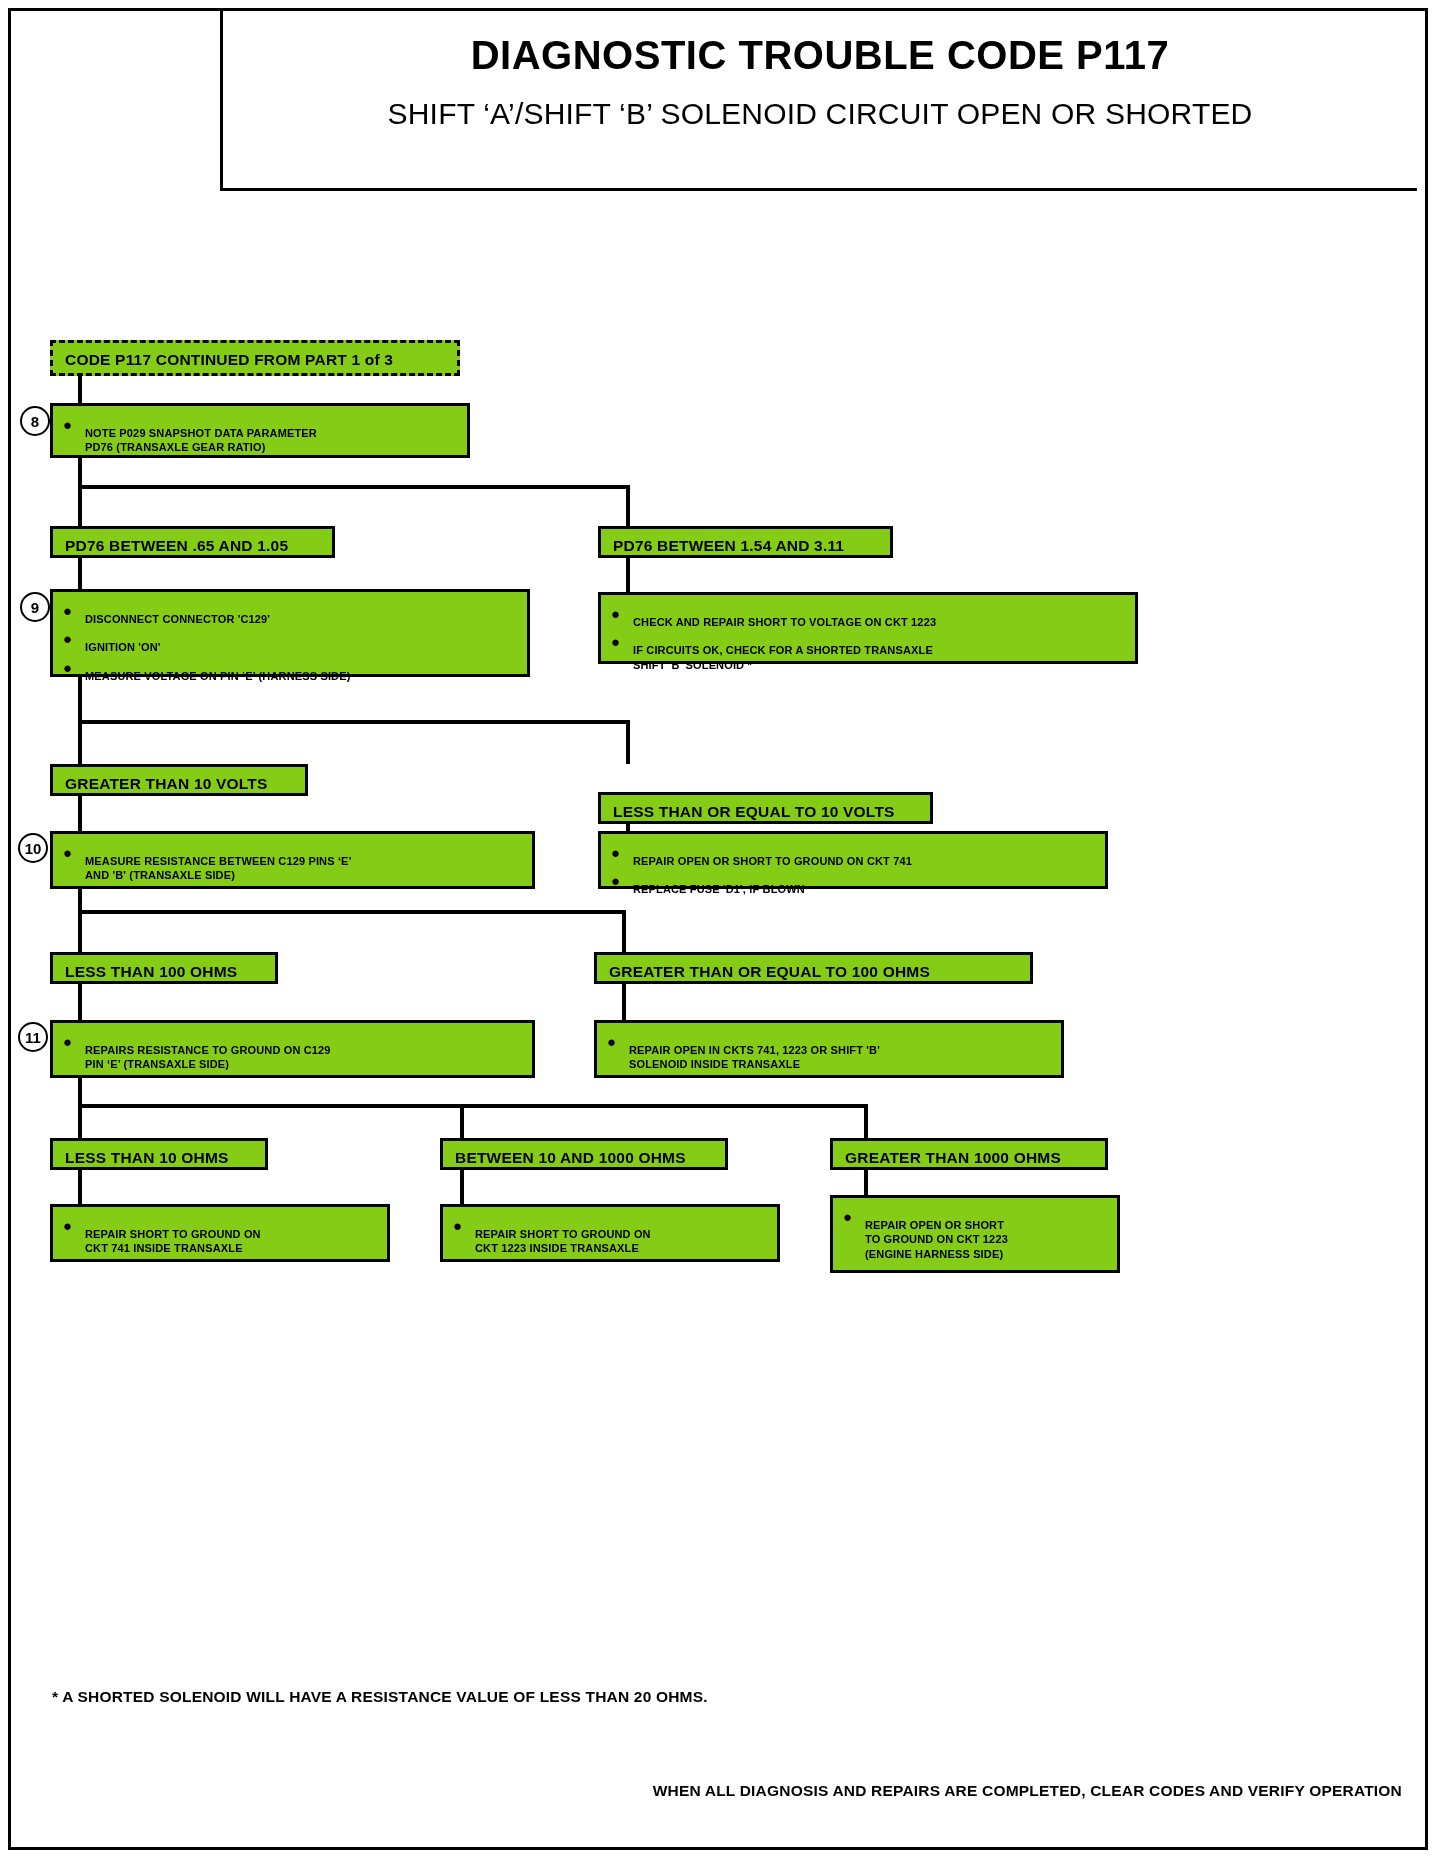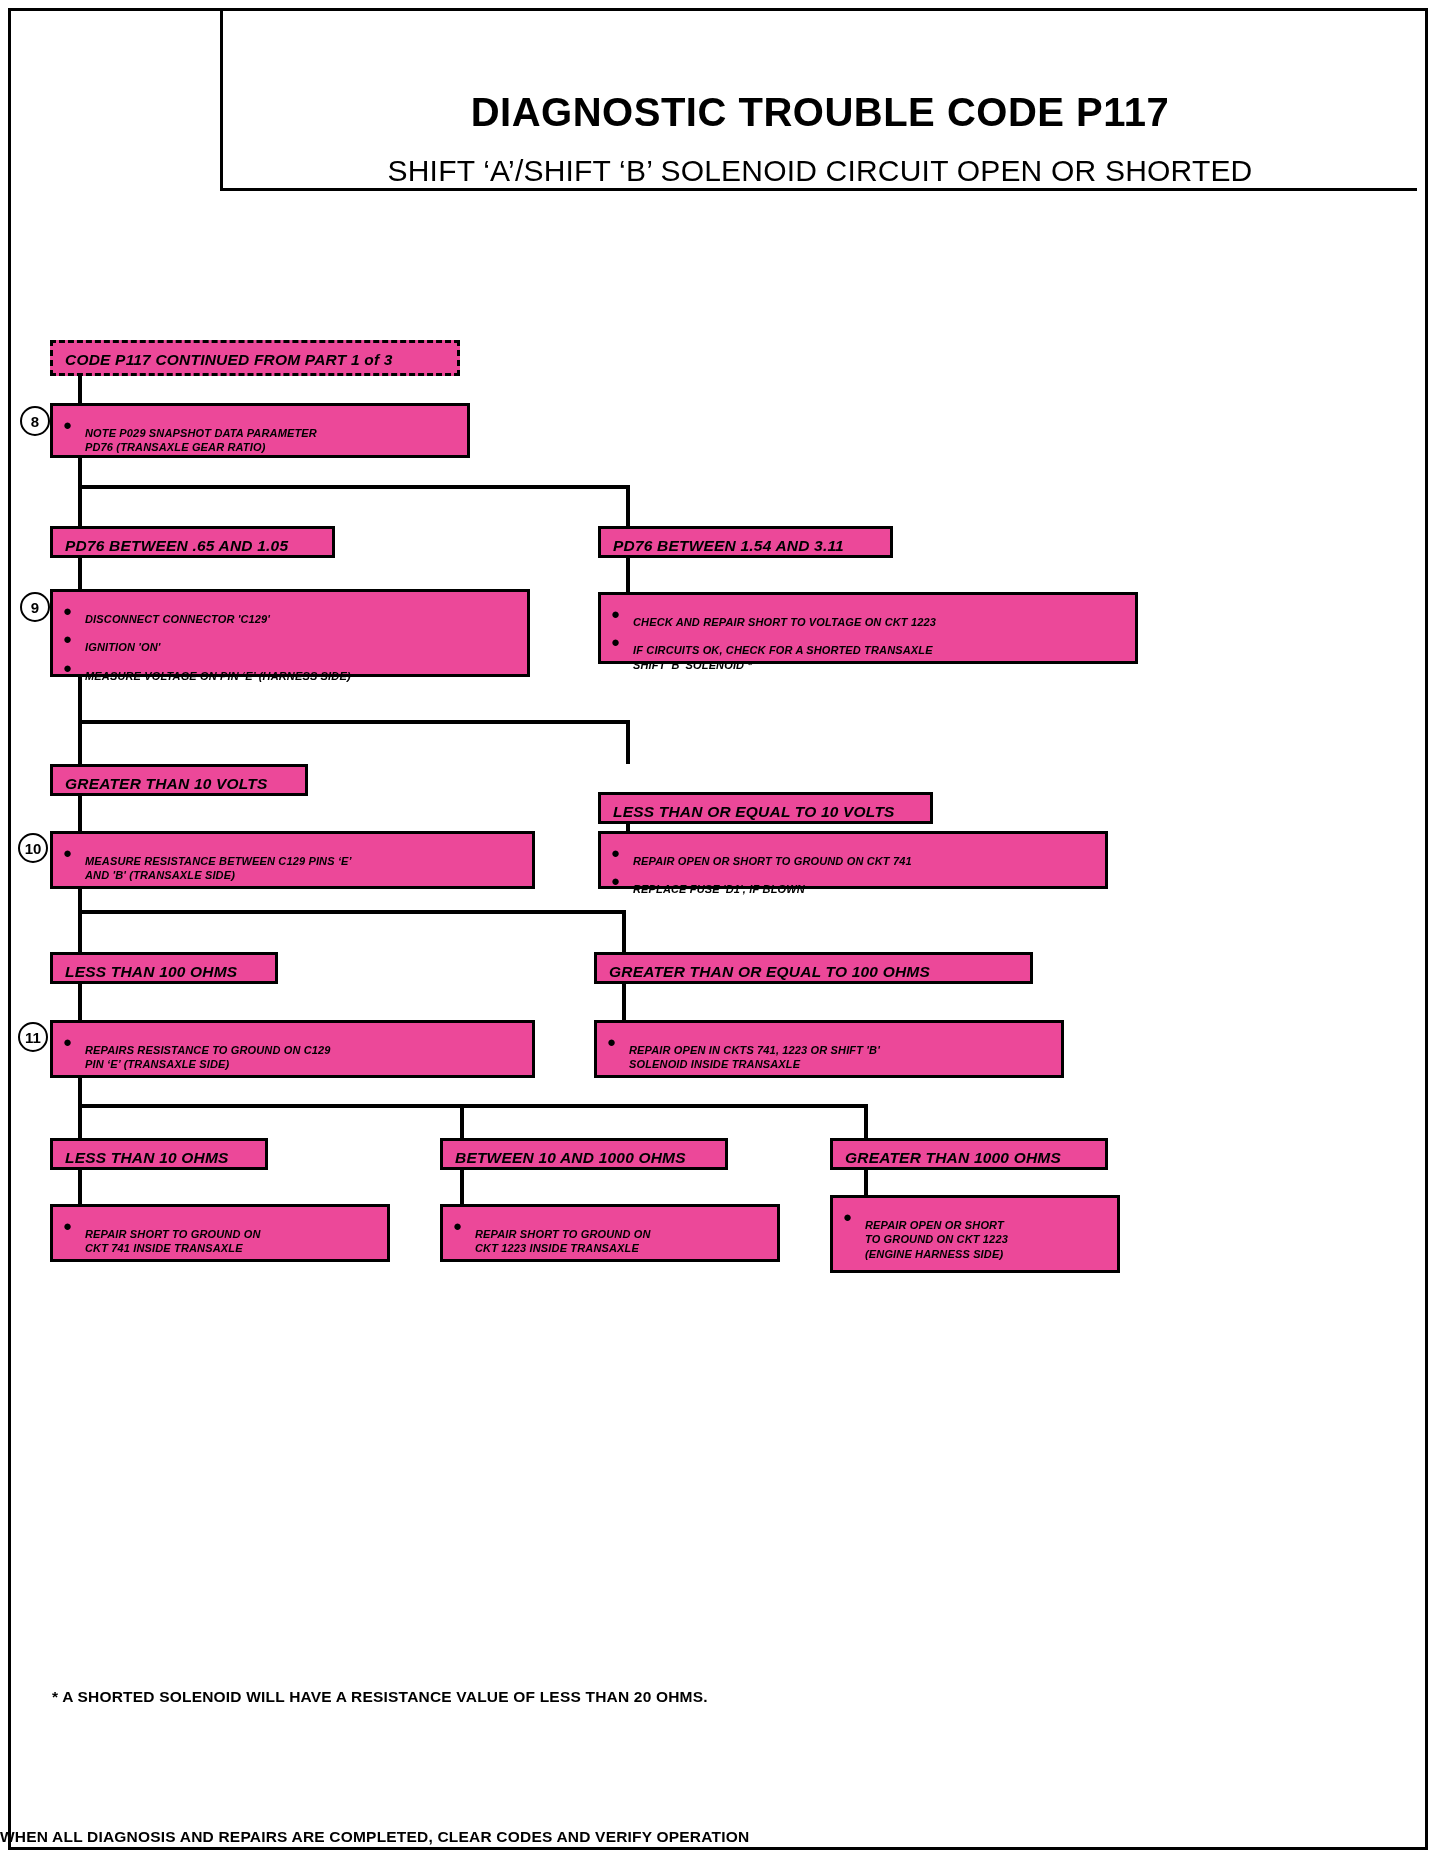--- a/index.html
+++ b/index.html
@@ -33,21 +33,21 @@
     left: 220px;
     top: 11px;
     width: 1197px;
     height: 180px;
     border-left: 3px solid #000;
     border-bottom: 3px solid #000;
     box-sizing: border-box;
     display: flex;
     flex-direction: column;
     align-items: center;
-    justify-content: flex-end;
+    justify-content: flex-start;
     padding-top: 22px;
   }
   #doc-title {
     font-size: 40px;
     font-weight: bold;
     letter-spacing: .5px;
     text-align: center;
     line-height: 1.1;
   }
   #doc-subtitle {
@@ -57,26 +57,25 @@
     text-align: center;
     margin-top: 20px;
     white-space: nowrap;
   }
 
   
   .node {
     position: absolute;
     box-sizing: border-box;
     border: 3px solid #000;
-    background: #ec4899;
+    background: #84cc16;
     font-size: 15.5px;
     font-weight: bold;
     letter-spacing: .2px;
     z-index: 3;
-    font-style: italic;
   }
   .node.dashed {
     border: 3px dashed #000;
   }
   .node .node-text {
     display: block;
     padding: 7px 12px;
     line-height: 1.32;
     white-space: pre-line;
   }
@@ -139,25 +138,24 @@
     top: 1688px;
     font-size: 15.5px;
     font-weight: bold;
     letter-spacing: .2px;
   }
   #footer-note {
     position: absolute;
     left: 0;
     top: 1782px;
     width: 1402px;
-    text-align: left;
+    text-align: right;
     font-size: 15.5px;
     font-weight: bold;
     letter-spacing: .2px;
-    margin-top: 46px;
   }
 </style>
 </head>
 <body>
 
 <div id="page-frame"></div>
 
 <div id="title-block">
   <div id="doc-title">DIAGNOSTIC TROUBLE CODE P117</div>
   <div id="doc-subtitle">SHIFT ‘A’/SHIFT ‘B’ SOLENOID CIRCUIT OPEN OR SHORTED</div>

